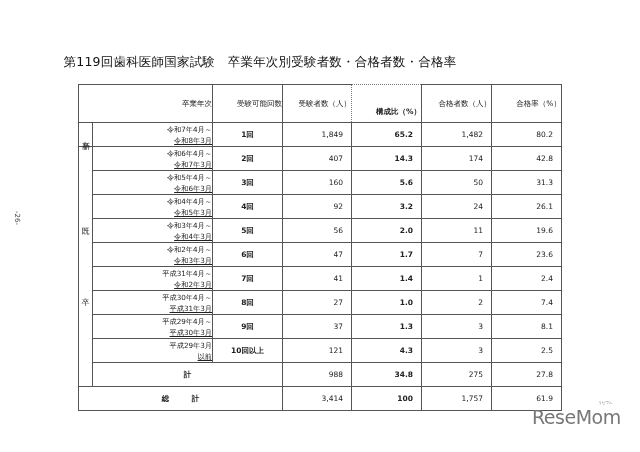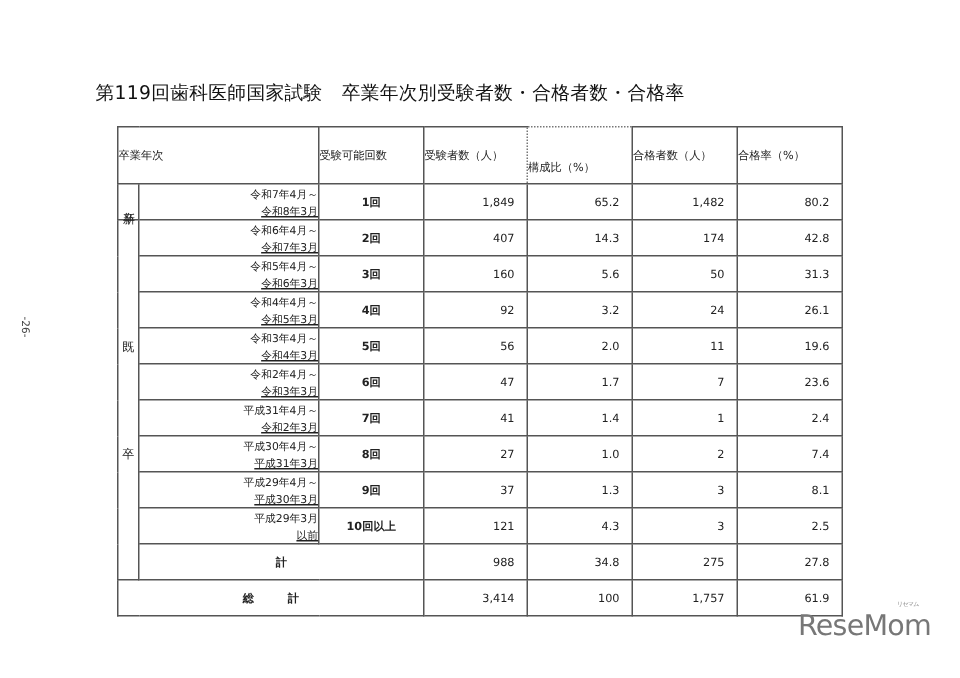--- a/index.html
+++ b/index.html
@@ -5,29 +5,29 @@
   html, body { margin:0; padding:0; background:#fff; }
   body { width:640px; height:452px; position:relative; overflow:hidden;
          font-family: "DejaVu Sans", "Liberation Sans", sans-serif; color:#222; }
   .title { position:absolute; left:0; width:520px; top:54px; text-align:center;
            font-size:12.5px; letter-spacing:0.2px; color:#111; }
   .pagenum { position:absolute; left:10px; top:214px; font-size:7px; color:#444;
              transform:rotate(90deg); transform-origin:center; }
   table { position:absolute; left:78px; top:84px; border-collapse:collapse;
           font-size:7.5px; table-layout:fixed; }
   td { border:1px solid #555; padding:0; height:23px; vertical-align:middle; }
-  .hdr td { height:32px; text-align:left; }
+  .hdr td { height:32px; text-align:right; }
   .num { text-align:right; padding-right:8px; }
   .ctr { text-align:center;font-weight:bold; }
   .side { text-align:center; font-size:8px; line-height:11px; }
   .period { padding-left:6px; line-height:11px; font-size:7.2px;text-align:right; }
   .period .to { display:block; padding-left:55px;text-decoration:underline; }
   .dott { border-top:1px dashed #777 !important; }
-  .dl { border-left:1px dotted #777 !important; }
-  .hdrdot { border-top:1px dotted #777 !important; border-left:1px dotted #777 !important; vertical-align:bottom; padding-bottom:5px; }
+  .dl { border-left:1px dotted #777 !important;font-weight:bold; }
+  .hdrdot { border-top:1px dotted #777 !important; border-left:1px dotted #777 !important; vertical-align:bottom; padding-bottom:5px;font-weight:bold; }
   .logo { position:absolute; left:532px; top:406px; font-size:19px; font-weight:normal;
           color:#777; letter-spacing:-0.5px; font-family:"DejaVu Sans", sans-serif;text-align:center; }
   .logo small { position:absolute; left:66px; top:-6px; font-size:4px; color:#888; }
 </style>
 </head>
 <body>
 
 <div class="title">第119回歯科医師国家試験　卒業年次別受験者数・合格者数・合格率</div>
 <div class="pagenum">-26-</div>
 

